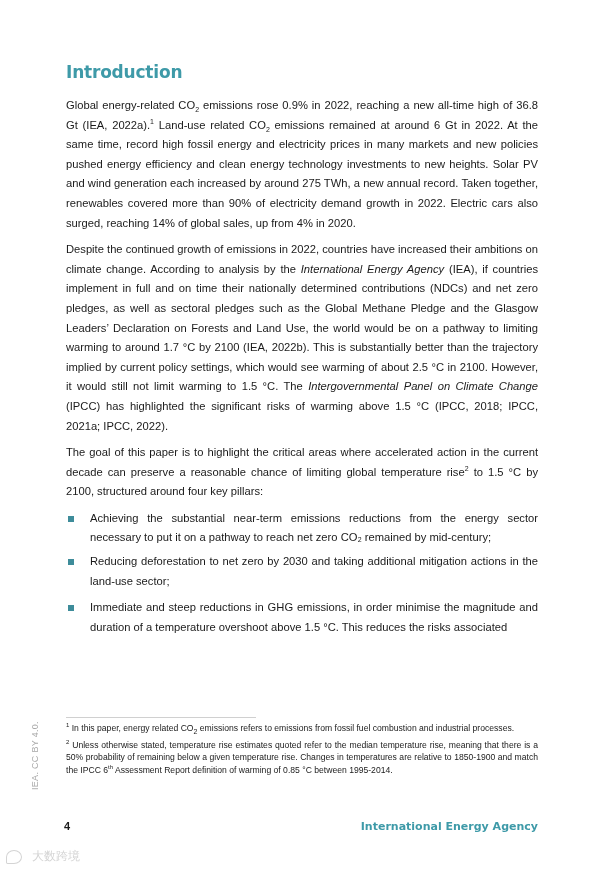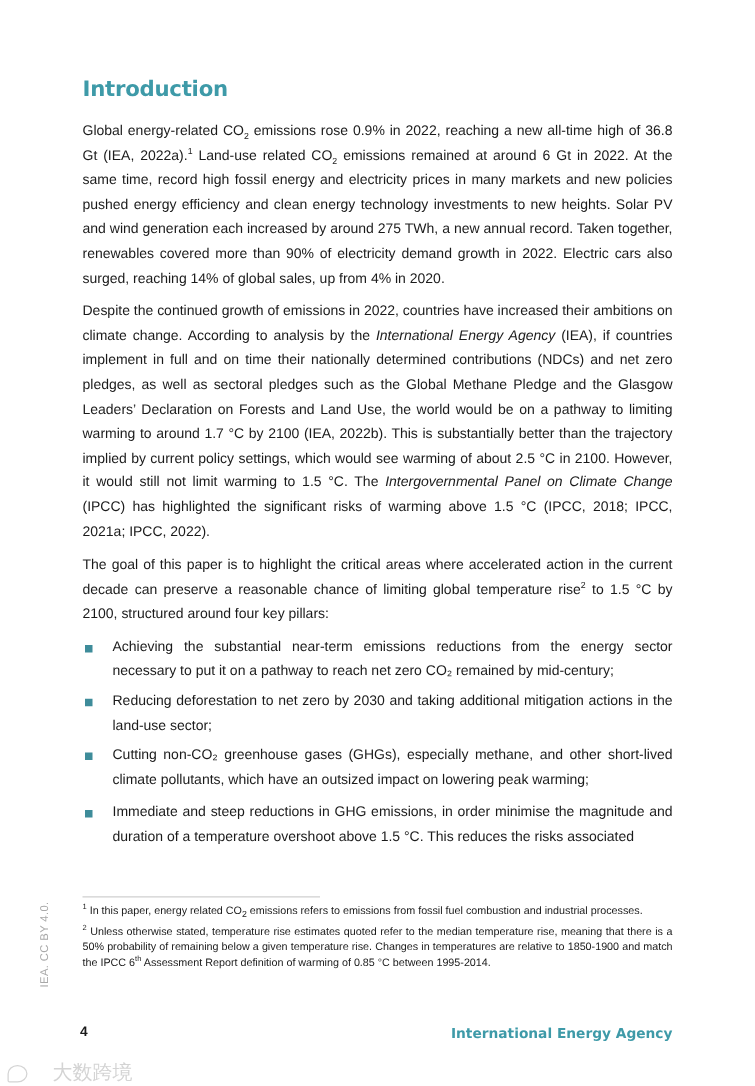--- a/index.html
+++ b/index.html
@@ -26,38 +26,37 @@
                font-size: 8.6px; line-height: 12.2px; text-align: justify; }
   .footnotes p { margin: 0 0 5px 0; }
   .footnotes sup { font-size: 6px; }
   .side { position: absolute; left: 30px; top: 790px; transform-origin: 0 0;
           transform: rotate(-90deg); font-size: 9px; color: #a8a8a8;
           white-space: nowrap; letter-spacing: 0.3px; }
   .pagenum { position: absolute; left: 64px; top: 820px; font-size: 11px;
              font-weight: bold; color: #1a1a1a; }
   .agency { position: absolute; right: 66px; top: 820px; font-size: 11px;
             font-weight: bold; color: #3e9aa8; font-family: "DejaVu Sans", sans-serif; }
-  .wm { position: absolute; left: 6px; top: 848px; font-size: 16px; color: #d4d4d4;
-        display: flex; align-items: center; gap: 20px; }
+  .wm { position: absolute; left: 6px; top: 848px; font-size: 12px; color: #d4d4d4;
+        display: flex; align-items: center; gap: 10px; }
   .wm-icon { width: 14px; height: 12px; border: 1.5px solid #d4d4d4; border-radius: 50% 50% 50% 10%; }
 </style>
 </head>
 <body>
 
 <div class="page">
   <h1>Introduction</h1>
 
   <div class="body">
     <p>Global energy-related CO<sub>2</sub> emissions rose 0.9% in 2022, reaching a new all-time high of 36.8 Gt (IEA, 2022a).<sup>1</sup> Land-use related CO<sub>2</sub> emissions remained at around 6 Gt in 2022. At the same time, record high fossil energy and electricity prices in many markets and new policies pushed energy efficiency and clean energy technology investments to new heights. Solar PV and wind generation each increased by around 275 TWh, a new annual record. Taken together, renewables covered more than 90% of electricity demand growth in 2022. Electric cars also surged, reaching 14% of global sales, up from 4% in 2020.</p>
     <p>Despite the continued growth of emissions in 2022, countries have increased their ambitions on climate change. According to analysis by the <i>International Energy Agency</i> (IEA), if countries implement in full and on time their nationally determined contributions (NDCs) and net zero pledges, as well as sectoral pledges such as the Global Methane Pledge and the Glasgow Leaders’ Declaration on Forests and Land Use, the world would be on a pathway to limiting warming to around 1.7 °C by 2100 (IEA, 2022b). This is substantially better than the trajectory implied by current policy settings, which would see warming of about 2.5 °C in 2100. However, it would still not limit warming to 1.5 °C. The <i>Intergovernmental Panel on Climate Change</i> (IPCC) has highlighted the significant risks of warming above 1.5 °C (IPCC, 2018; IPCC, 2021a; IPCC, 2022).</p>
     <p>The goal of this paper is to highlight the critical areas where accelerated action in the current decade can preserve a reasonable chance of limiting global temperature rise<sup>2</sup> to 1.5 °C by 2100, structured around four key pillars:</p>
     <ul>
         <li><span class="bullet"></span>Achieving the substantial near-term emissions reductions from the <b>energy sector</b> necessary to put it on a pathway to reach <b>net zero CO₂ remained by mid-century</b>;</li>
         <li><span class="bullet"></span>Reducing <b>deforestation to net zero by 2030</b> and taking additional mitigation actions in the land-use sector;</li>
-        <li><span class="bullet"></span><b>Cutting non-CO₂ greenhouse gases</b> (GHGs), especially methane, and other short-lived climate pollutants, which have an outsized impact on lowering peak warming;</li>
       </ul>
     <ul>
         <li><span class="bullet"></span>Immediate and steep reductions in GHG emissions, in order minimise the magnitude and duration of a temperature overshoot above 1.5 °C. This reduces the risks associated</li>
       </ul>
   </div>
 
   <div class="fn-rule"></div>
   <div class="footnotes">
     <p><sup>1</sup> In this paper, energy related CO<sub>2</sub> emissions refers to emissions from fossil fuel combustion and industrial processes.</p>
     <p><sup>2</sup> Unless otherwise stated, temperature rise estimates quoted refer to the median temperature rise, meaning that there is a 50% probability of remaining below a given temperature rise. Changes in temperatures are relative to 1850-1900 and match the IPCC 6<sup>th</sup> Assessment Report definition of warming of 0.85 °C between 1995-2014.</p>

